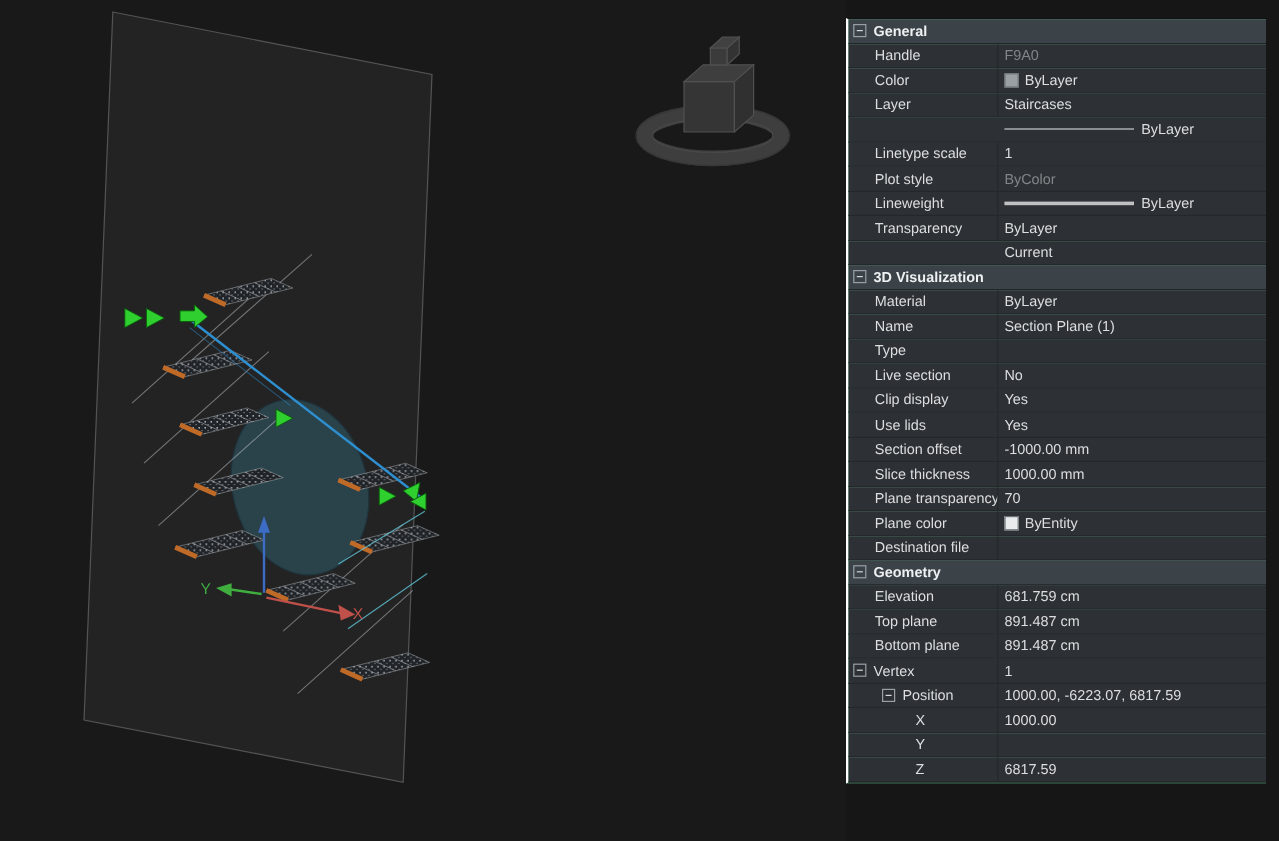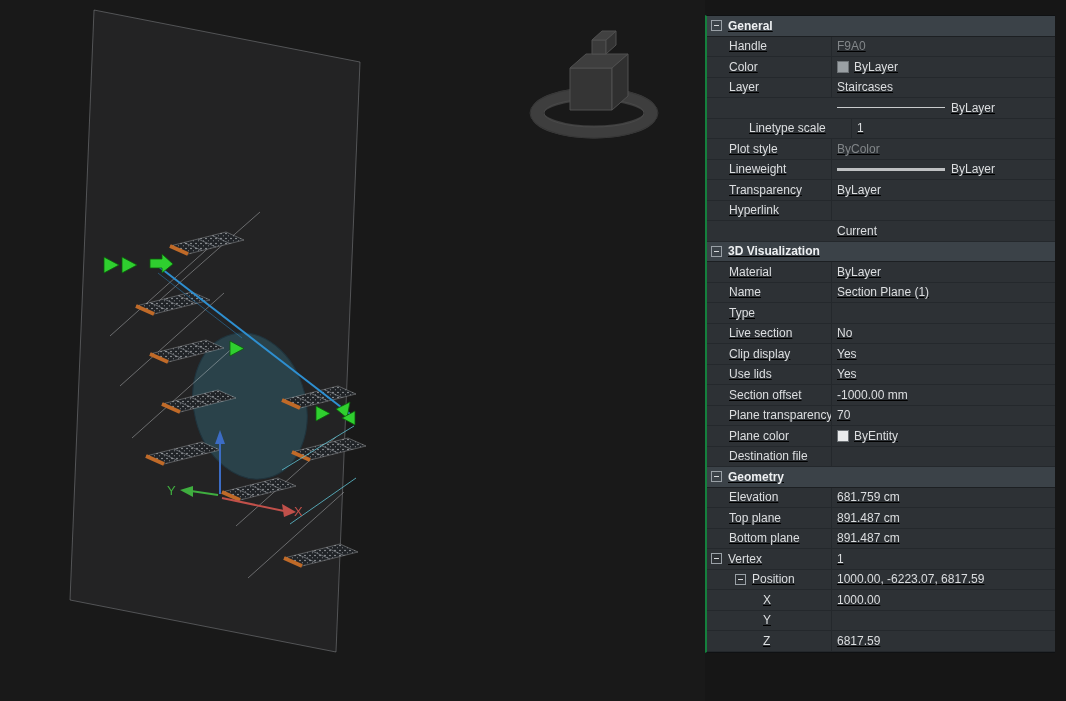--- a/index.html
+++ b/index.html
@@ -31,25 +31,24 @@
   .fill-z { fill:var(--axis-z,#3c6cc4); }
   .fill-y { fill:var(--axis-y,#3fae3f); }
   .fill-x { fill:var(--axis-x,#c0504a); }
   .label-y { fill:var(--axis-y,#3fae3f); font-size:13px; }
   .label-x { fill:var(--axis-x,#c0504a); font-size:13px; }
 
   
   #props-panel {
     position:absolute; left:705px; top:15px; width:350px;
     background:#86efac;
-    border-left:2px solid #15803d;
+    border-left:2px solid #ffffff;
     border-top:1px solid #0f1113;
     border-bottom:1px solid #0f1113;
     font-size:12px;
-    text-decoration:underline;
   }
   .section-header {
     display:flex; align-items:center; height:20.5px;
     background:#3b4248;
     border-bottom:1px solid #1c1f22;
     padding-left:4px;
     color:#eef0f2; font-weight:bold;
     cursor:default;
   }
   .sec-title { margin-left:0; }
@@ -254,21 +253,21 @@
       <div class="prop-row">
         <div class="cell label" style="padding-left: 22px; margin-top: 40px;">
           <span>Linetype</span>
         </div>
         <div class="cell value">
           <span class="ltline"></span>
           <span class="val-text">ByLayer</span>
         </div>
       </div>
       <div class="prop-row">
-        <div class="cell label" style="padding-left: 22px; margin-left: 20px;">
+        <div class="cell label" style="padding-left: 22px;">
           <span>Linetype scale</span>
         </div>
         <div class="cell value">
           <span class="val-text">1</span>
         </div>
       </div>
       <div class="prop-row">
         <div class="cell label" style="padding-left: 22px;">
           <span>Plot style</span>
         </div>
@@ -284,28 +283,20 @@
           <span class="lwline"></span>
           <span class="val-text">ByLayer</span>
         </div>
       </div>
       <div class="prop-row">
         <div class="cell label" style="padding-left: 22px;">
           <span>Transparency</span>
         </div>
         <div class="cell value">
           <span class="val-text">ByLayer</span>
-        </div>
-      </div>
-      <div class="prop-row">
-        <div class="cell label" style="padding-left: 22px;">
-          <span>Hyperlink</span>
-        </div>
-        <div class="cell value">
-          <span class="val-text"></span>
         </div>
       </div>
       <div class="prop-row">
         <div class="cell label" style="padding-left: 22px; margin-top: 20px;">
           <span>History</span>
         </div>
         <div class="cell value">
           <span class="val-text">Current</span>
         </div>
       </div>
@@ -361,20 +352,28 @@
       <div class="prop-row">
         <div class="cell label" style="padding-left: 22px;">
           <span>Section offset</span>
         </div>
         <div class="cell value">
           <span class="val-text">-1000.00 mm</span>
         </div>
       </div>
       <div class="prop-row">
         <div class="cell label" style="padding-left: 22px;">
+          <span>Slice thickness</span>
+        </div>
+        <div class="cell value">
+          <span class="val-text">1000.00 mm</span>
+        </div>
+      </div>
+      <div class="prop-row">
+        <div class="cell label" style="padding-left: 22px;">
           <span>Plane transparency</span>
         </div>
         <div class="cell value">
           <span class="val-text">70</span>
         </div>
       </div>
       <div class="prop-row">
         <div class="cell label" style="padding-left: 22px;">
           <span>Plane color</span>
         </div>

